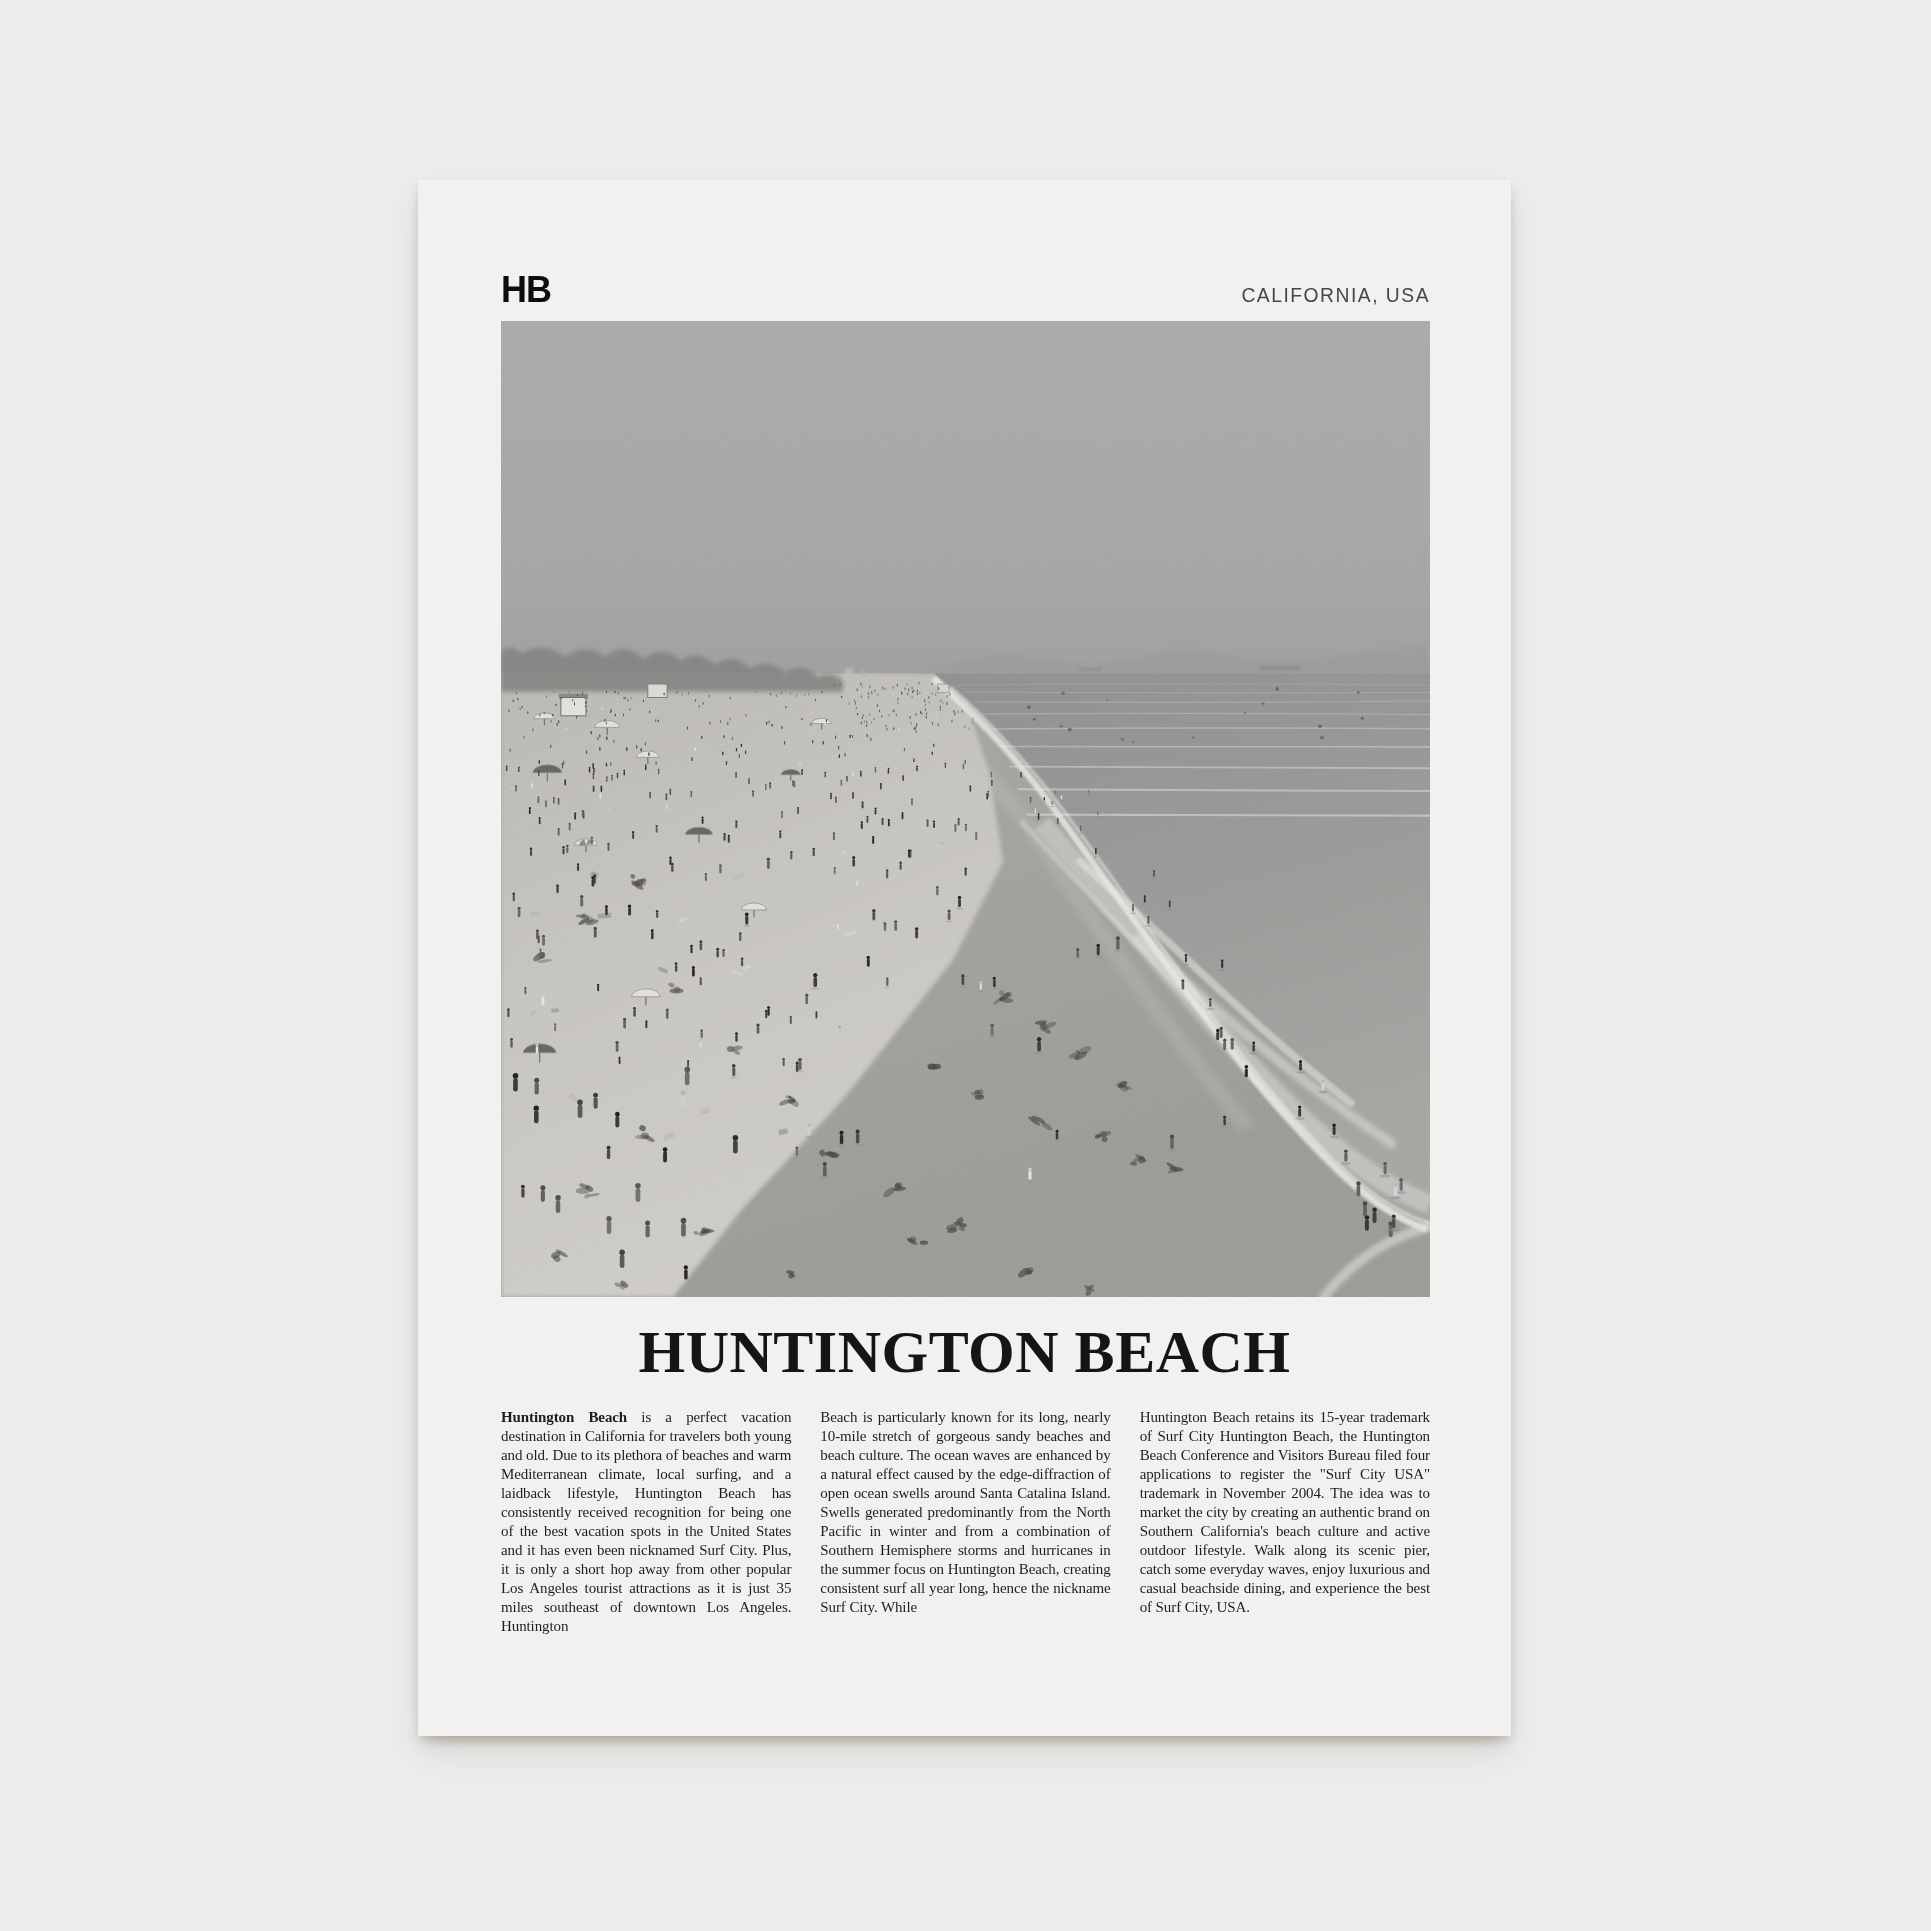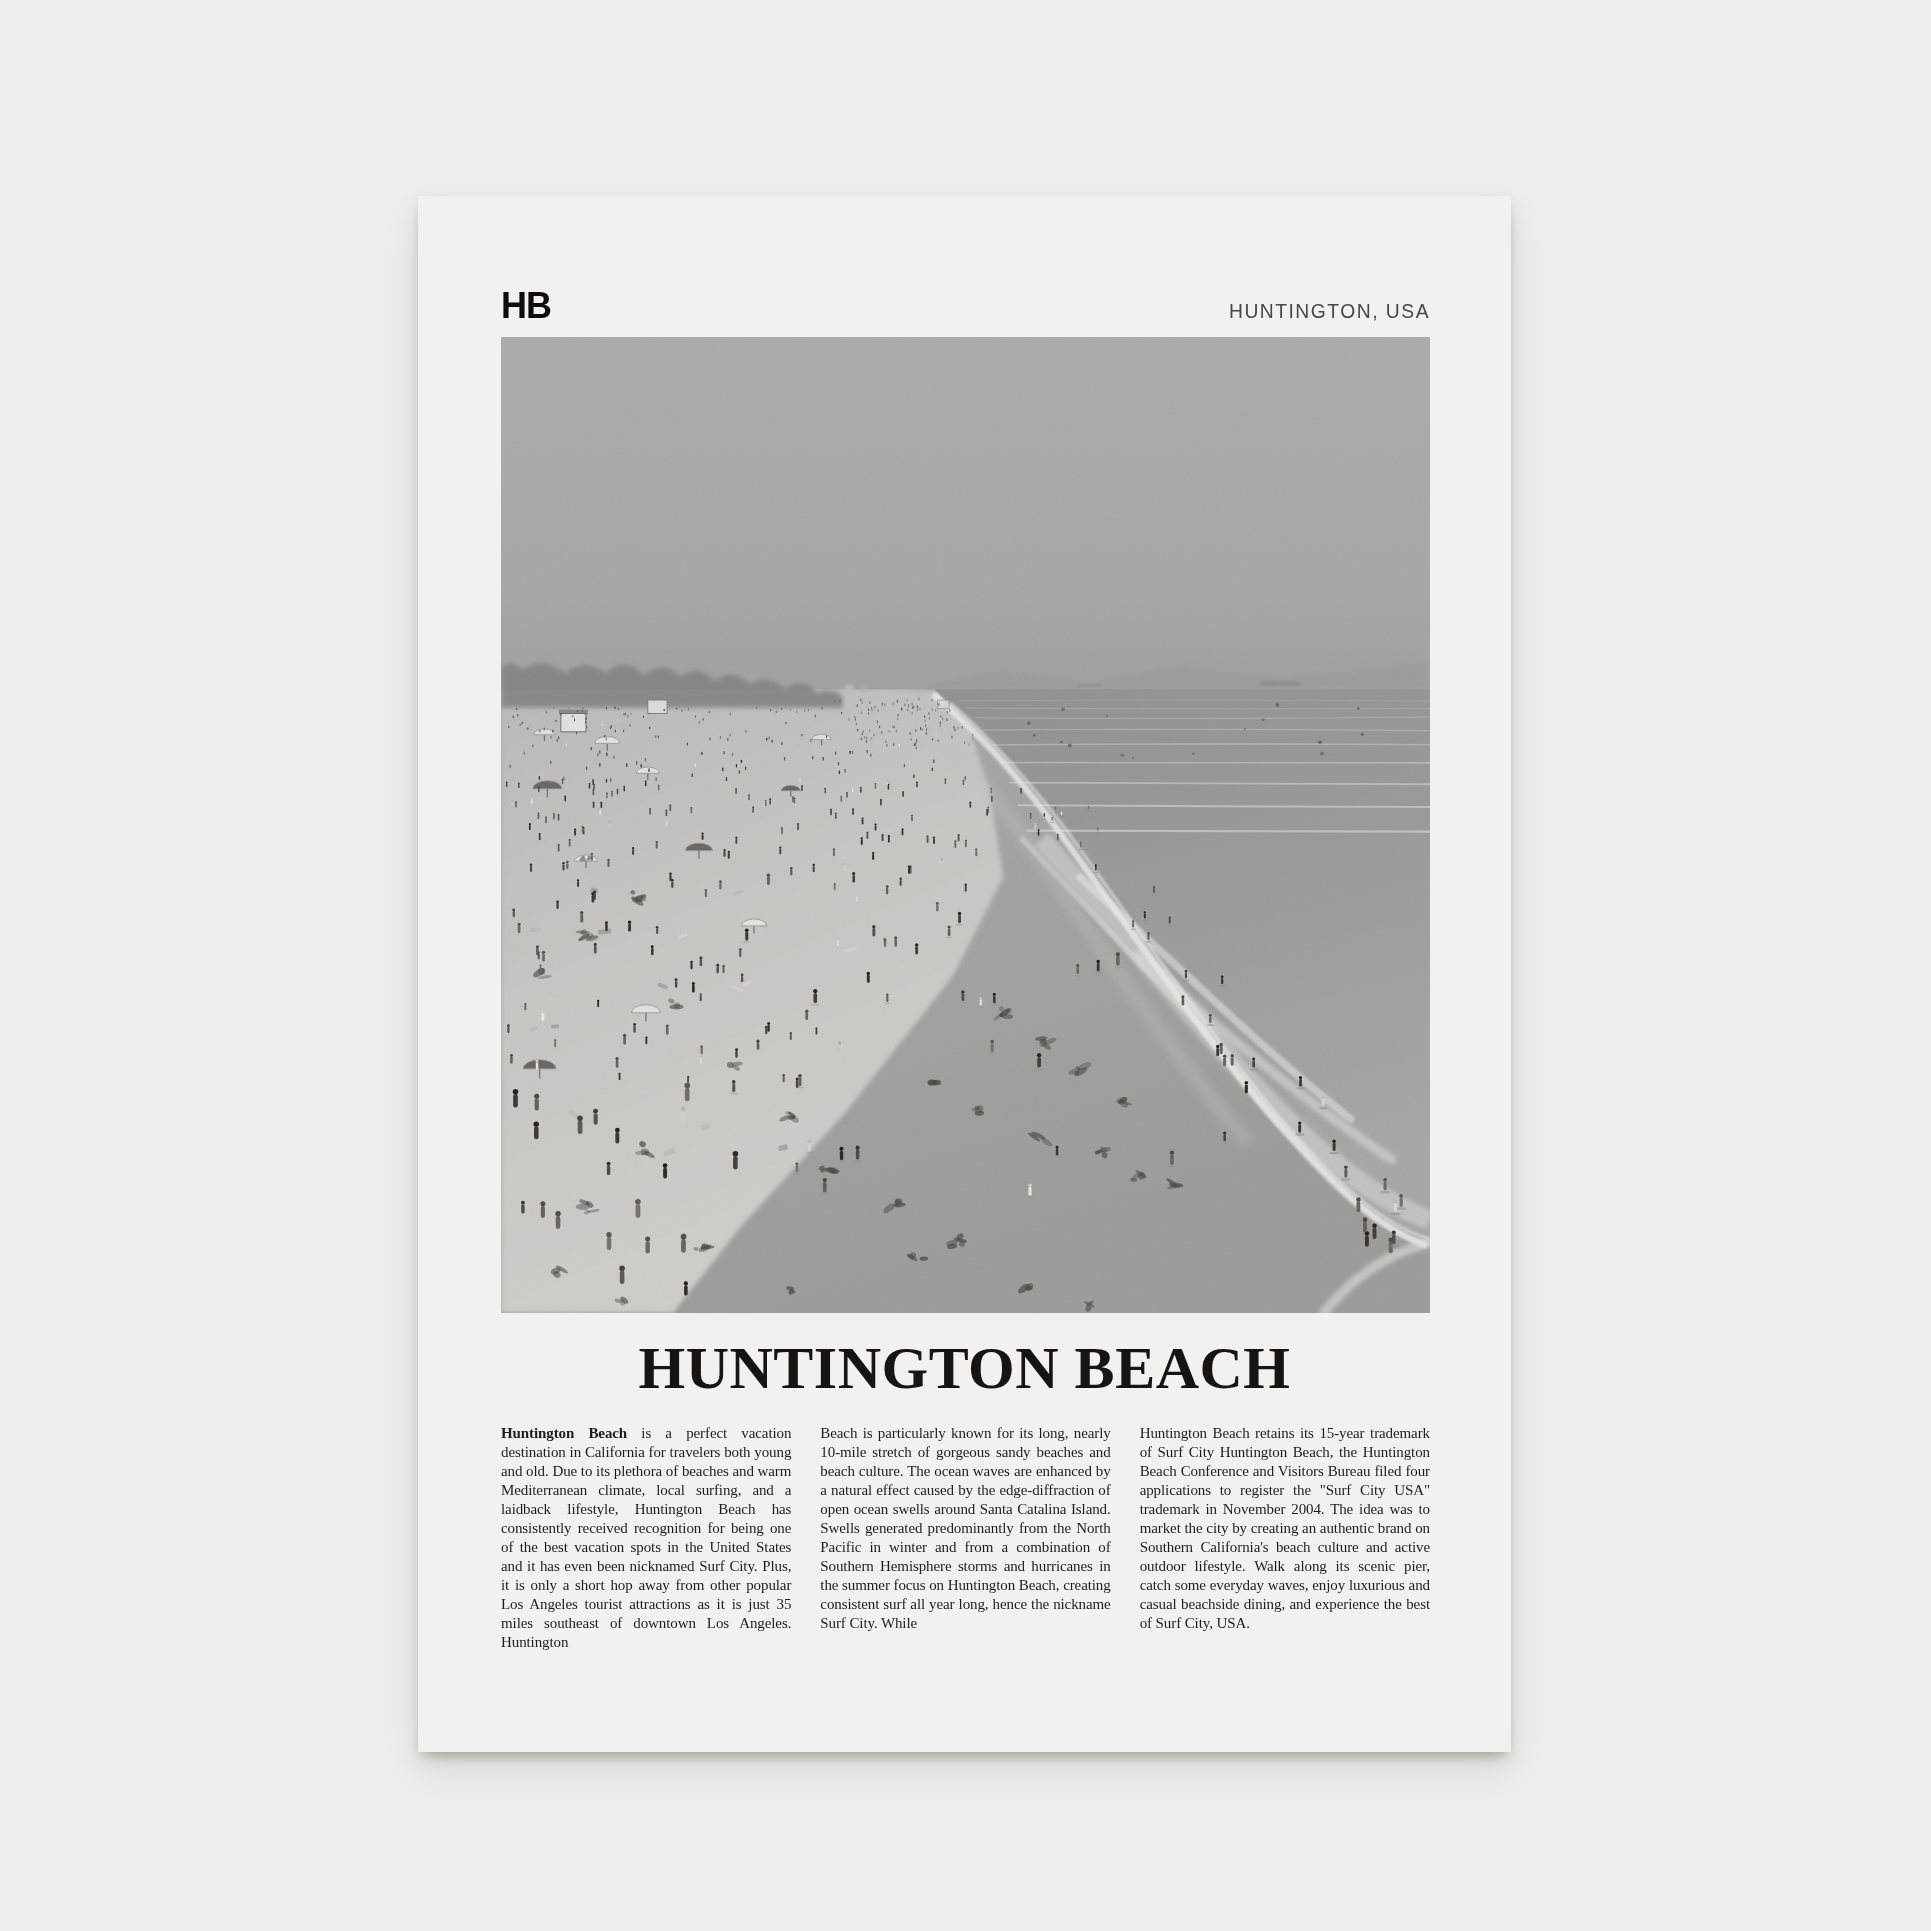--- a/index.html
+++ b/index.html
@@ -1,19 +1,19 @@
 <!DOCTYPE html>
 <html lang="en"><head>
 <meta charset="utf-8">
 <style>
   html,body{margin:0;padding:0;}
   body{background:#ededec;font-family:"Liberation Sans",sans-serif;}
   .page{position:relative;width:1931px;height:1931px;background:#ededec;overflow:hidden;}
   .poster{
-    position:absolute;left:418px;top:196px;width:1093px;height:1556px;
+    position:absolute;left:418px;top:180px;width:1093px;height:1556px;
     background:#f2f1ef;
     box-shadow:0 3.9px 9.7px rgba(0,0,0,.07), 0 17.4px 37px rgba(0,0,0,.09),
                0 9.7px 13.5px -5.8px rgba(150,138,112,.55);
   }
   .brand{
     position:absolute;left:83px;top:91px;
     font-family:"Liberation Sans",sans-serif;font-weight:900;font-size:36px;line-height:1;
     letter-spacing:-1px;color:#0d0d0d;transform:scaleY(1.04);transform-origin:left top;
   }
   .location{
@@ -42,21 +42,21 @@
   }
   .col b{font-weight:700;}
 </style>
 </head>
 <body>
 
 <div class="page">
   <div class="poster">
 
     <div class="brand">HB</div>
-    <div class="location">HUNTINGTON, USA</div>
+    <div class="location">CALIFORNIA, USA</div>
 
     <div class="photo">
       <svg viewBox="0 0 962 1011" preserveAspectRatio="none" role="img">
         <defs>
           <linearGradient id="skyG" x1="0" y1="0" x2="0" y2="1">
             <stop offset="0" stop-color="#adacaa"></stop>
               <stop offset="0.72" stop-color="#a8a7a5"></stop>
               <stop offset="1" stop-color="#a2a19f"></stop>
           </linearGradient>
           <linearGradient id="oceanG" x1="0" y1="0" x2="0.25" y2="1">

